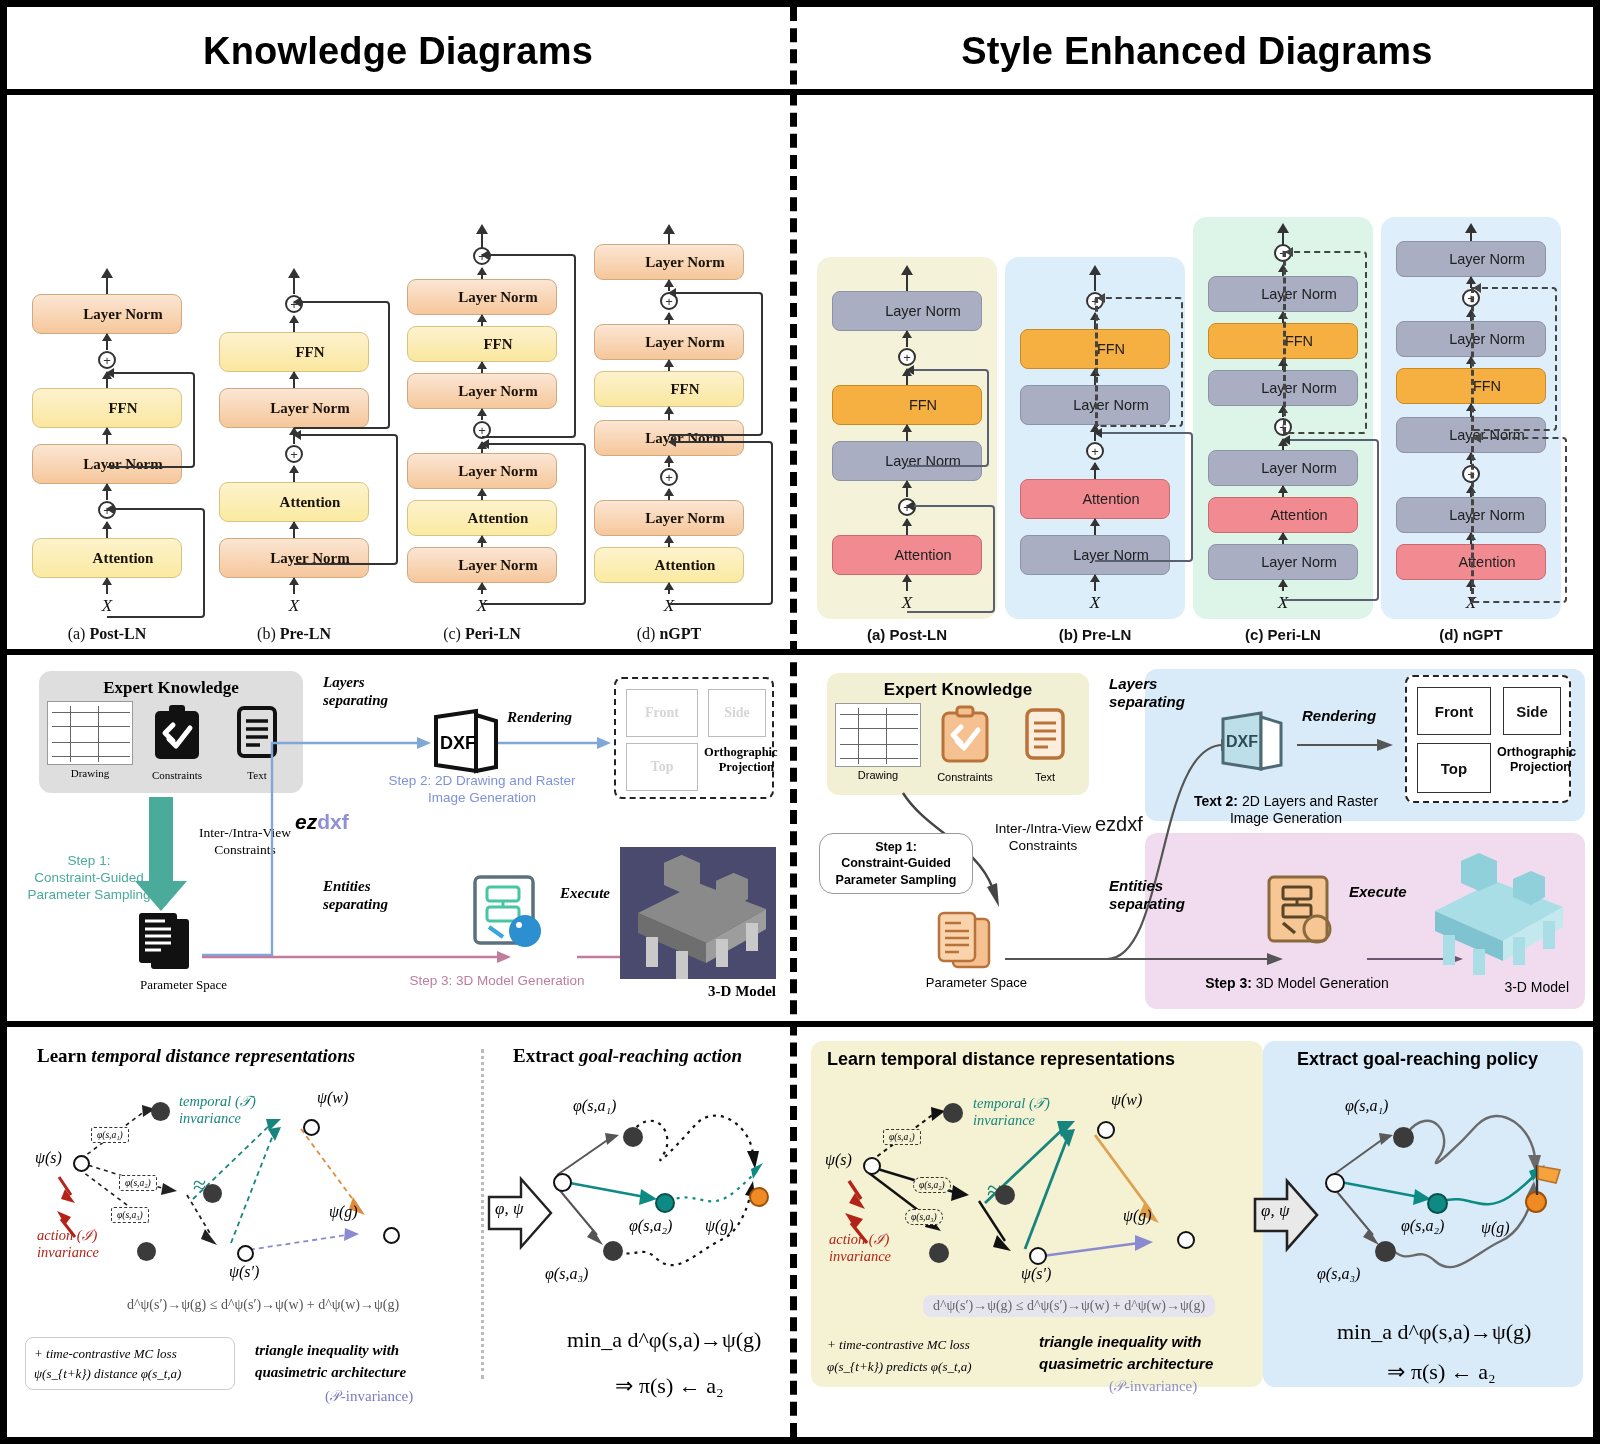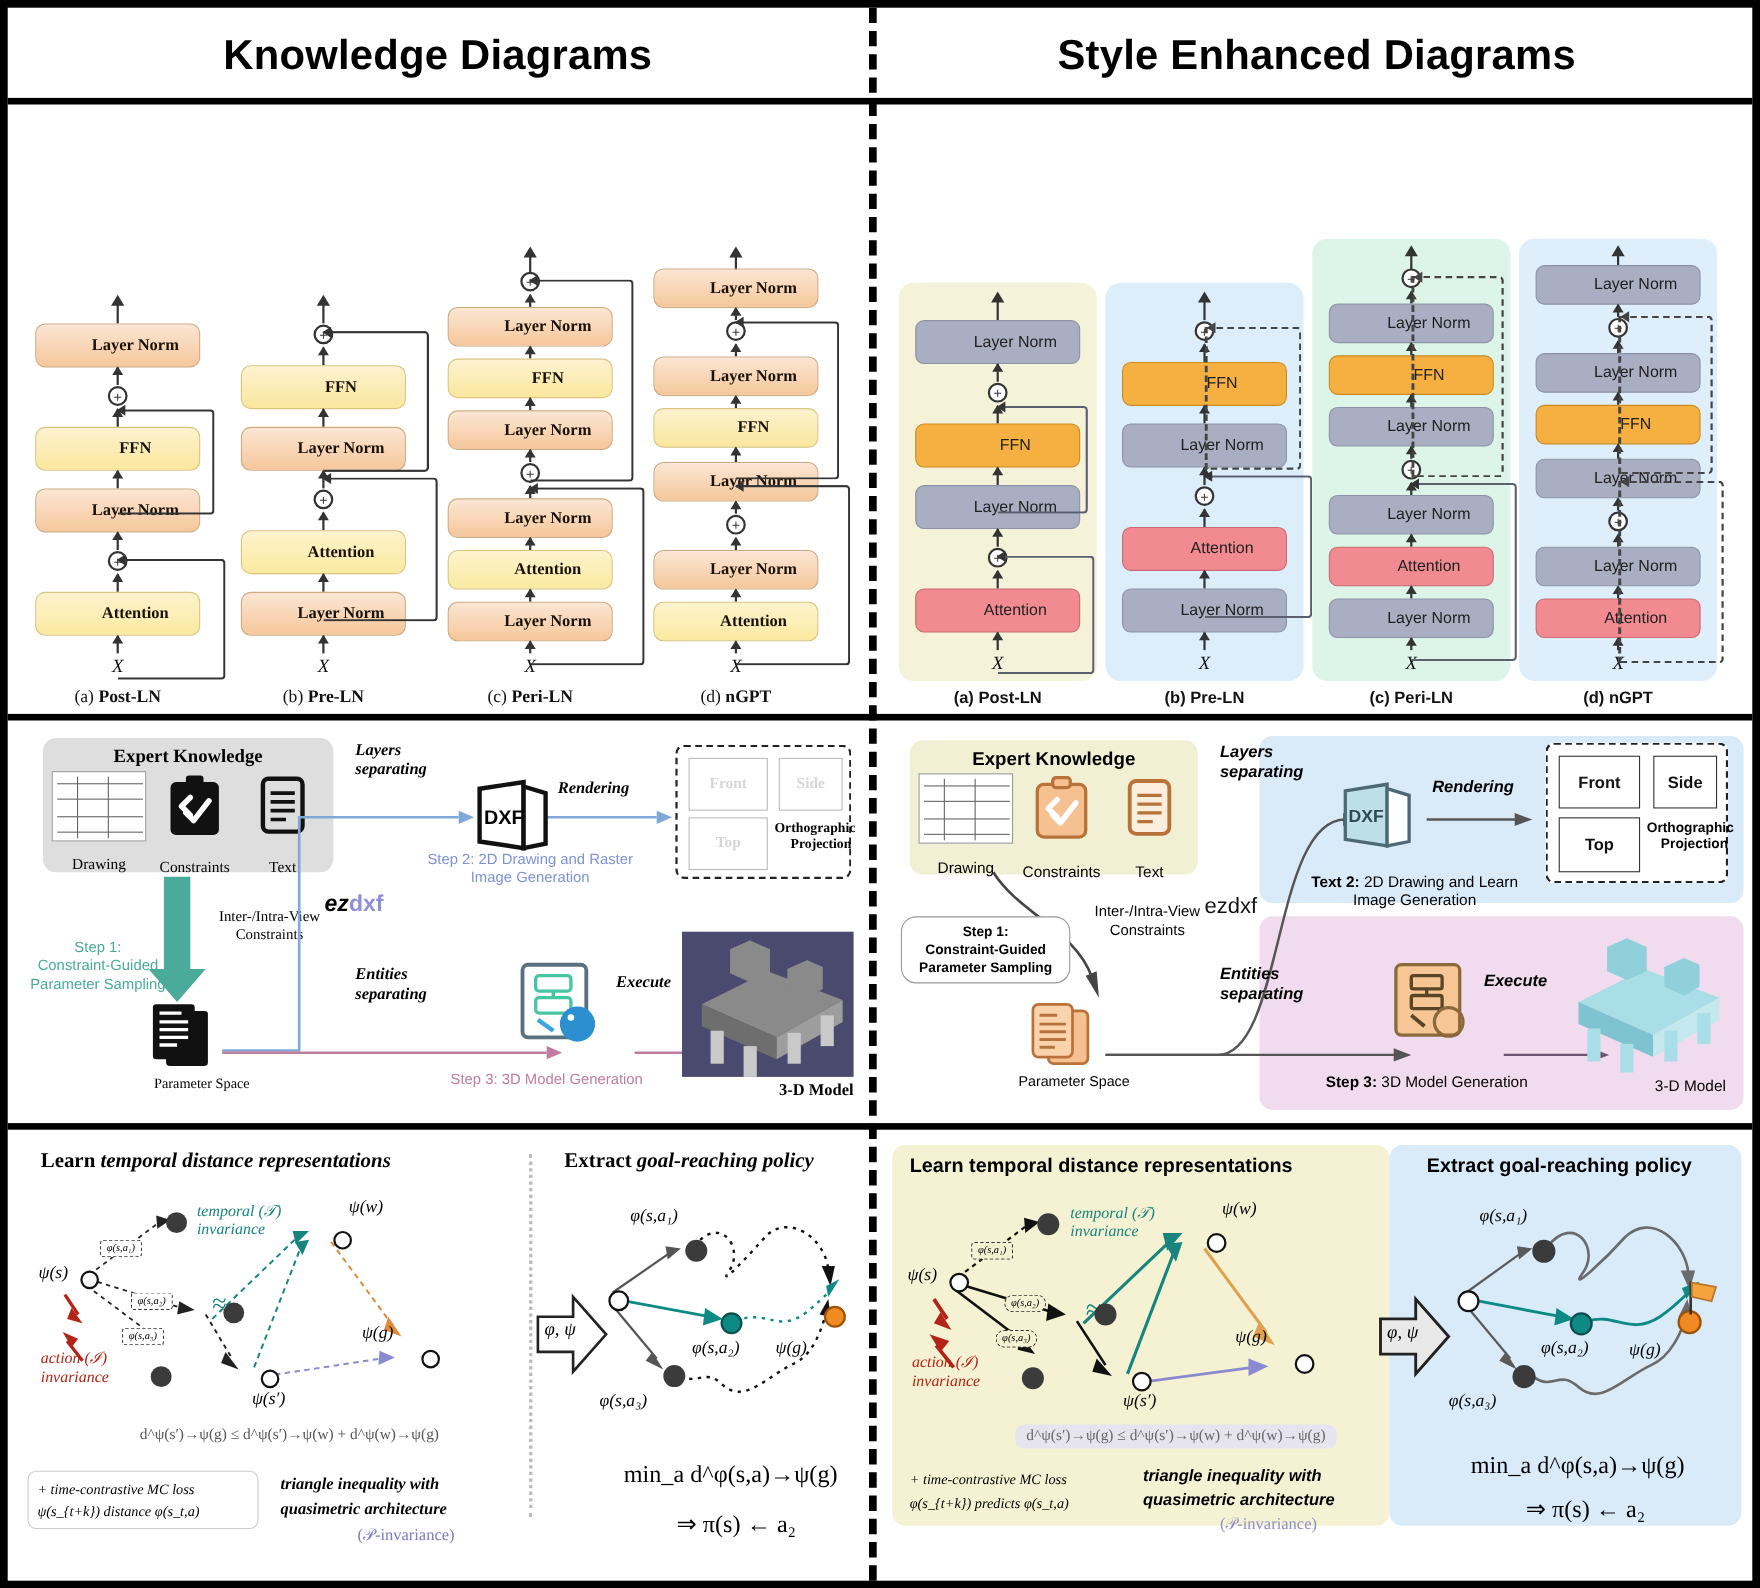--- a/index.html
+++ b/index.html
@@ -81,21 +81,21 @@
   .resid:after { content:""; position:absolute; left:-1px; top:-6px;
       border-top:5px solid transparent; border-bottom:5px solid transparent;
       border-right:8px solid #333; }
   .resid.dash:after { border-right-color:#444; }
 
   
   .cad { position:relative; width:100%; height:100%; font-family:"Liberation Serif", serif; }
   .cad .ek-box { position:absolute; border-radius:12px; }
   .ek-title { position:absolute; width:100%; text-align:center; font-weight:bold; font-size:17px; top:7px;}
   .ek-item { position:absolute; text-align:center; }
-  .ek-item .cap { font-size:14px; margin-top:14px; }
+  .ek-item .cap { font-size:11px; margin-top:2px; }
   .mini-draw { width:96px; height:70px; border:1px solid #999; background:#fff; position:relative; overflow:hidden;}
   .mini-draw i { position:absolute; background:#666; }
   .stepTxt { position:absolute; font-size:13.5px; line-height:1.25; }
   .italbold { font-style:italic; font-weight:bold; font-size:15px; }
   .ortho { position:absolute; border:2px dashed #222; border-radius:8px; background:#fff; }
   .ortho-cell { position:absolute; border:1px solid #bbb; background:#fff; display:flex;
                 align-items:center; justify-content:center; font-weight:bold; }
   .lbl { position:absolute; font-size:13px; text-align:right; }
 
   
@@ -593,21 +593,21 @@
         <div class="italbold" style="position:absolute;left:312px;top:222px;white-space:pre-line;line-height:1.2;font-family:'Liberation Sans',sans-serif;">Entities
 separating</div>
         <div style="position:absolute;left:298px;top:158px;font-size:20px;color:#111;">ezdxf</div>
 
         <svg style="position:absolute;left:422px;top:56px;" width="70" height="64">
           <polygon points="4,8 42,2 42,58 4,52" fill="#bde0e8" stroke="#4d6a74" stroke-width="3"></polygon>
           <polygon points="42,6 62,12 62,54 42,58" fill="#fff" stroke="#4d6a74" stroke-width="3"></polygon>
           <text x="7" y="36" font-size="16" font-weight="bold" fill="#2d4a55" font-family="Liberation Sans, sans-serif">DXF</text>
         </svg>
         <div class="stepTxt" style="left:364px;top:120px;width:250px;text-align:center;font-size:14px;white-space:pre-line;">
-          <b>Text 2:</b><span> 2D Drawing and Learn
+          <b>Text 2:</b><span> 2D Layers and Raster
 Image Generation</span>
         </div>
         <div class="italbold" style="position:absolute;left:505px;top:52px;font-family:'Liberation Sans',sans-serif;">Rendering</div>
 
         <div class="ortho" style="left:608px;top:20px;width:166px;height:128px;background:#fff;">
           <div class="ortho-cell" style="left:10px;top:10px;width:74px;height:48px;font-size:15px;color:#111;border-color:#333;">
               <span>Front</span>
             </div>
           <div class="ortho-cell" style="left:96px;top:10px;width:58px;height:48px;font-size:15px;color:#111;border-color:#333;">
               <span>Side</span>
@@ -652,21 +652,21 @@
 
   <div class="row r3">
 
     <div class="half L">
       <div class="td">
         <div class="td-title" style="left:30px;top:18px;">
           <span>Learn </span><span class="it">temporal distance representations</span>
         </div>
         <div class="dotdiv" style="left:474px;top:22px;height:330px;"></div>
         <div class="td-title" style="left:506px;top:18px;">
-          <span>Extract </span><span class="it">goal-reaching policy</span>
+          <span>Extract </span><span class="it">goal-reaching action</span>
         </div>
 
         <svg style="position:absolute;left:28px;top:50px;" width="430" height="200">
           <path d="M46 82 L110 34" stroke="#222" stroke-width="1.6" stroke-dasharray="4 4" fill="none"></path>
           <polygon points="107,28 120,32 108,40" fill="#222"></polygon>
           <path d="M46 86 L130 112" stroke="#222" stroke-width="1.6" stroke-dasharray="4 4" fill="none"></path>
           <polygon points="128,106 142,114 126,118" fill="#222"></polygon>
           <path d="M44 92 L108 140" stroke="#222" stroke-width="1.6" stroke-dasharray="4 4" fill="none"></path>
           <polygon points="103,134 114,146 100,144" fill="#222"></polygon>
           <path d="M152 118 L176 158" stroke="#222" stroke-width="1.8" stroke-dasharray="4 4" fill="none"></path>

